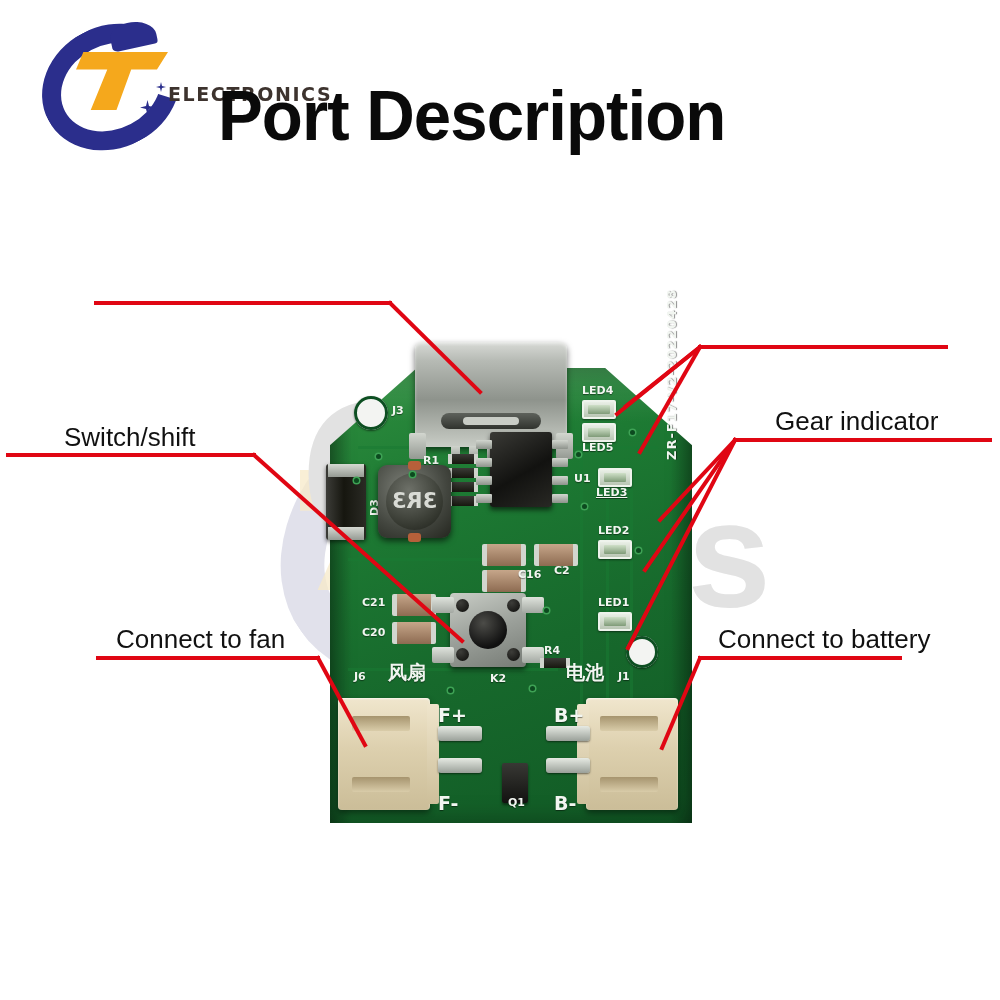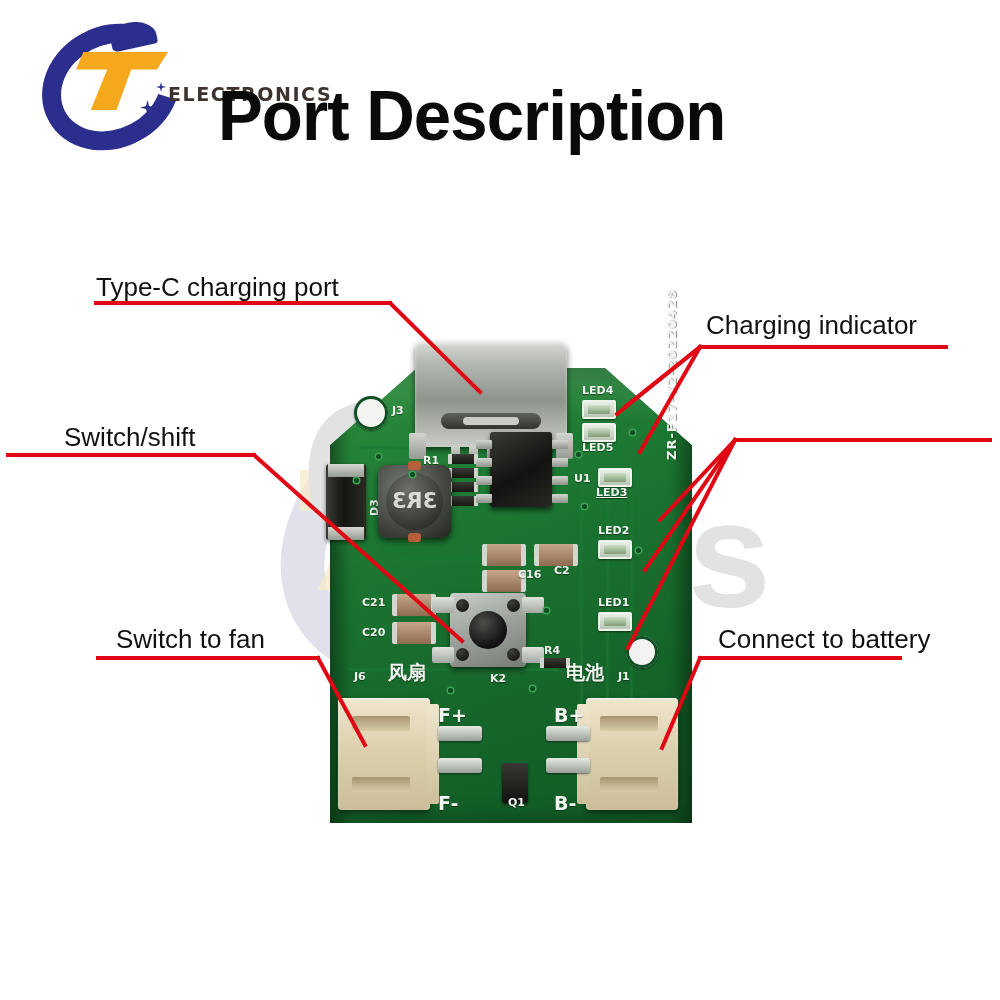--- a/index.html
+++ b/index.html
@@ -325,24 +325,23 @@
       <line x1="735" y1="440" x2="628" y2="648"></line>
 
       <line x1="98" y1="658" x2="318" y2="658"></line>
       <line x1="318" y1="658" x2="365" y2="745"></line>
 
       <line x1="900" y1="658" x2="700" y2="658"></line>
       <line x1="700" y1="658" x2="662" y2="748"></line>
     </g>
   </svg>
 
-  <div class="callout" style="left:96px;top:272px;">Type-C charging port</div>
-
-  <div class="callout" style="left:706px;top:310px;">Charging indicator</div>
+
 
   <div class="callout" style="left:64px;top:422px;">Switch/shift</div>
 
-
-  <div class="callout" style="left:116px;top:624px;">Switch to fan</div>
+  <div class="callout" style="left:775px;top:406px;">Gear indicator</div>
+
+  <div class="callout" style="left:116px;top:624px;">Connect to fan</div>
 
   <div class="callout" style="left:718px;top:624px;">Connect to battery</div>
 
 </div>
 
 </body></html>

